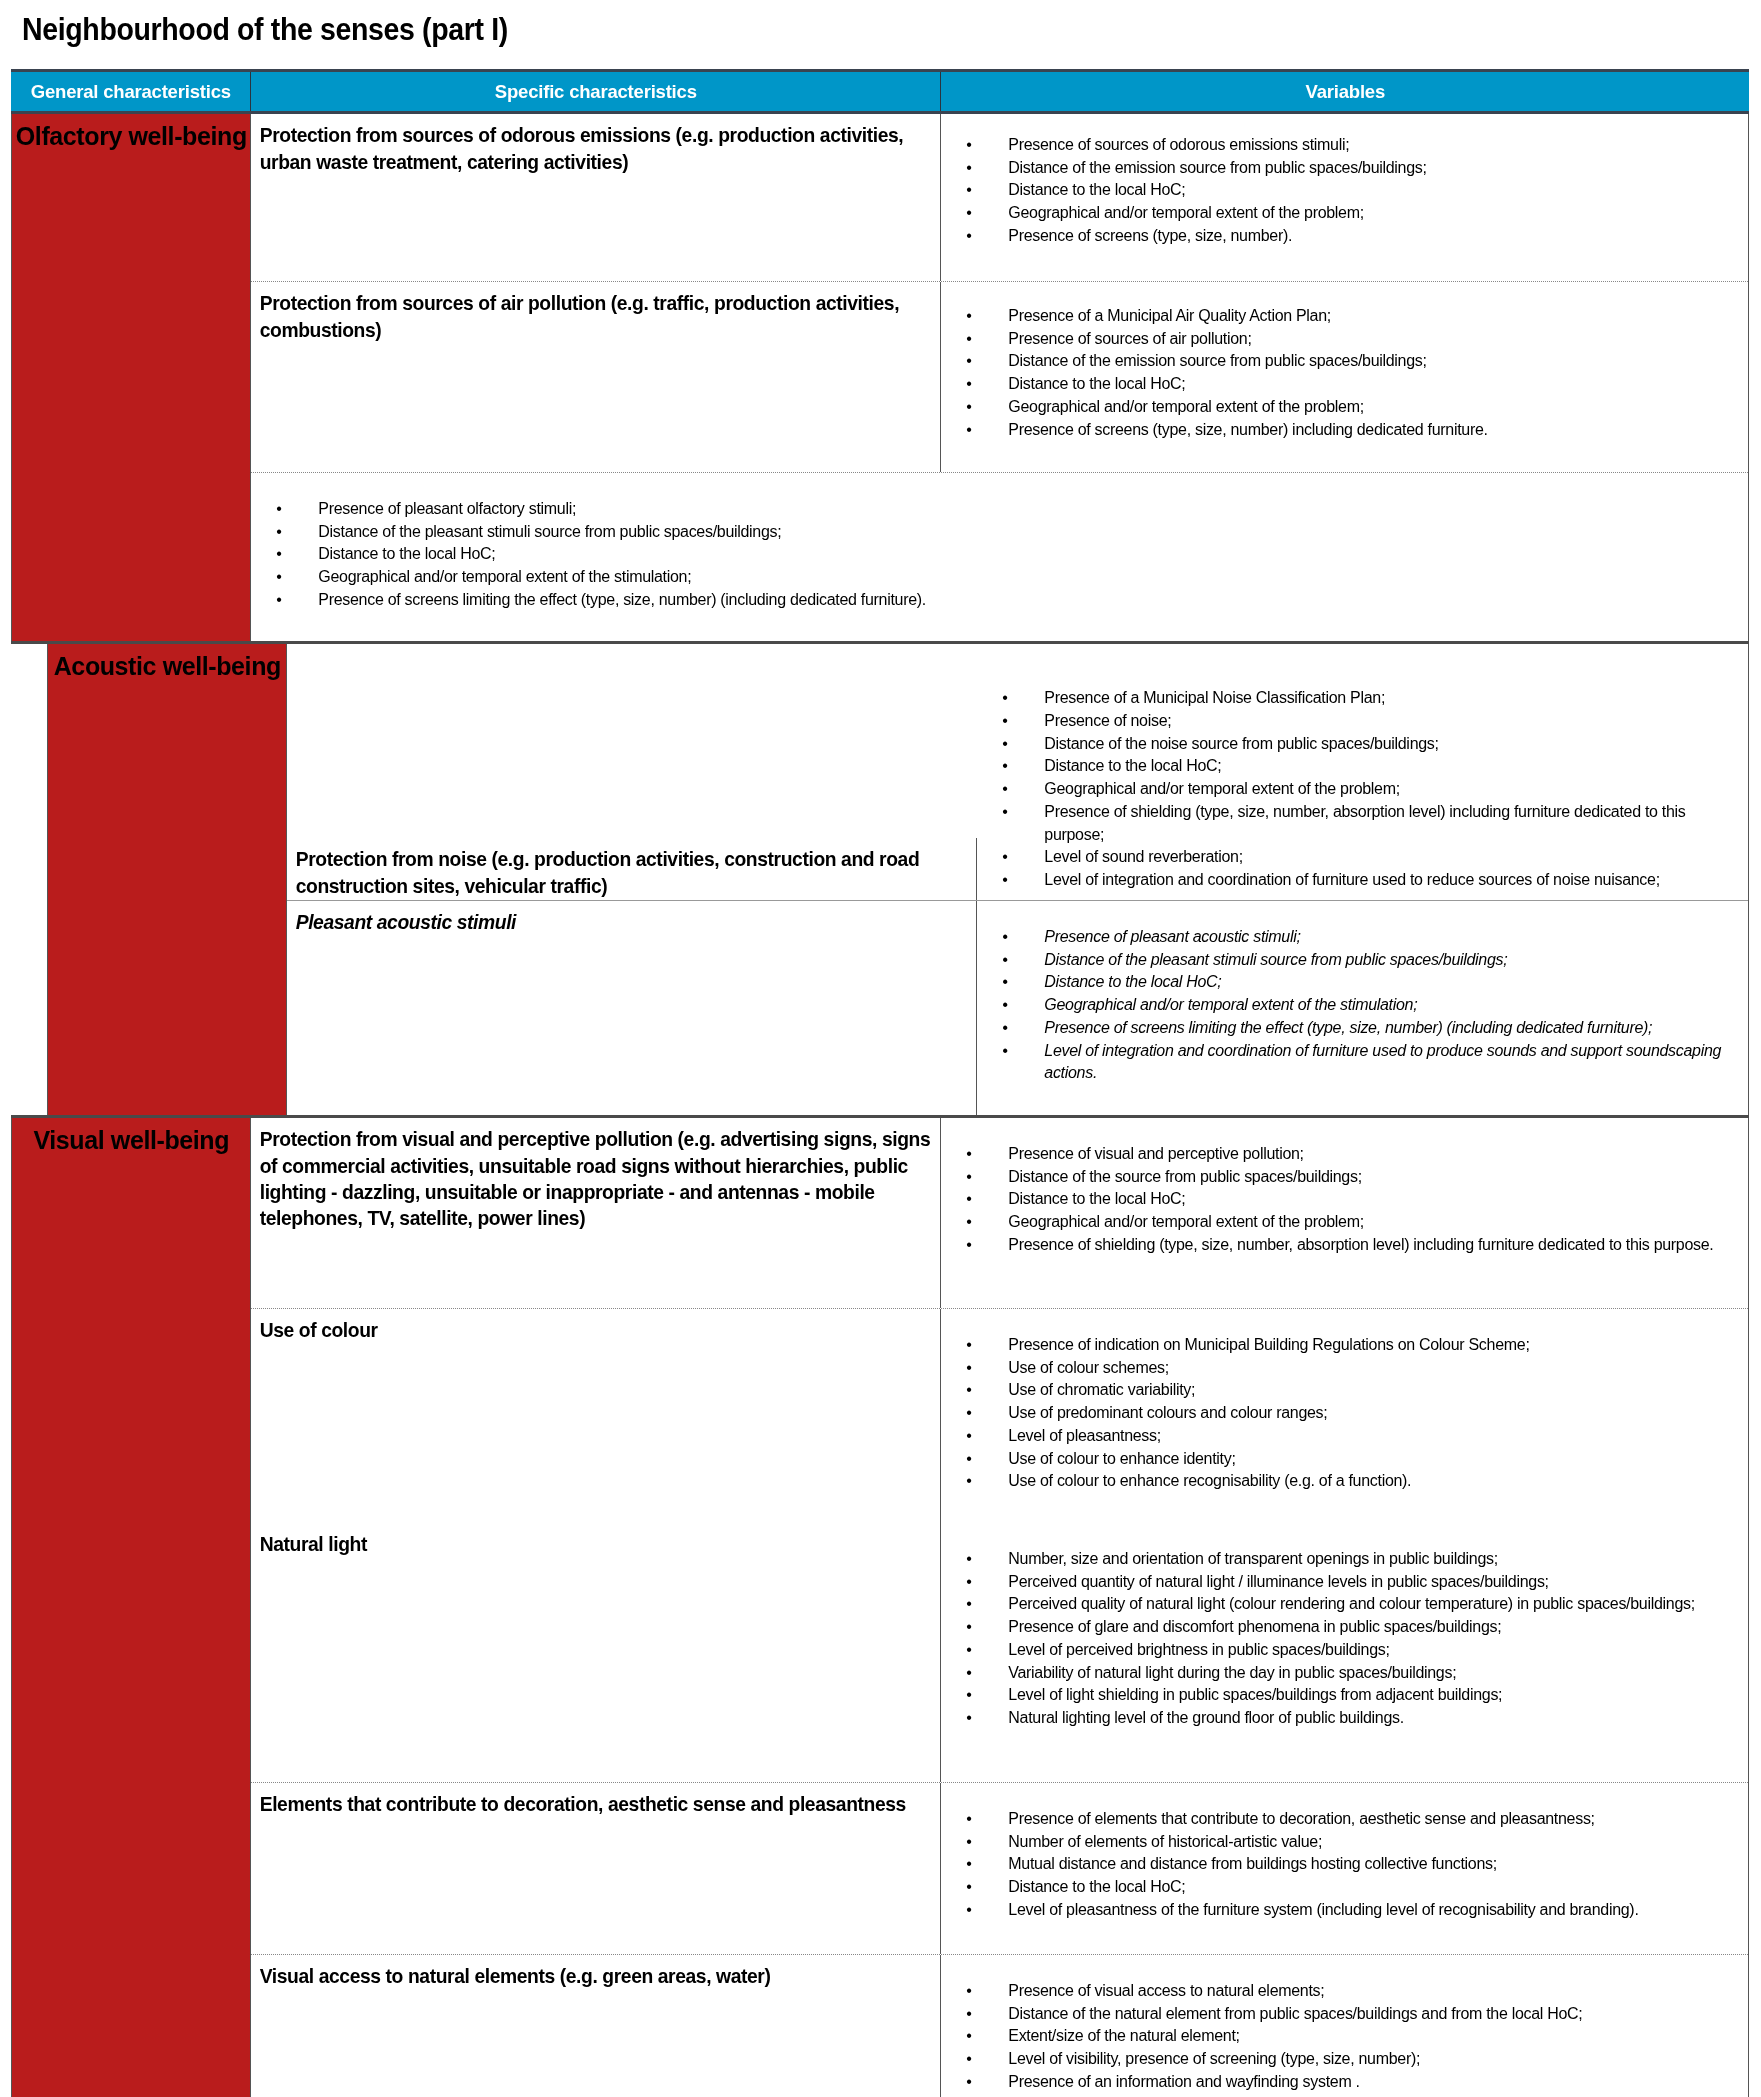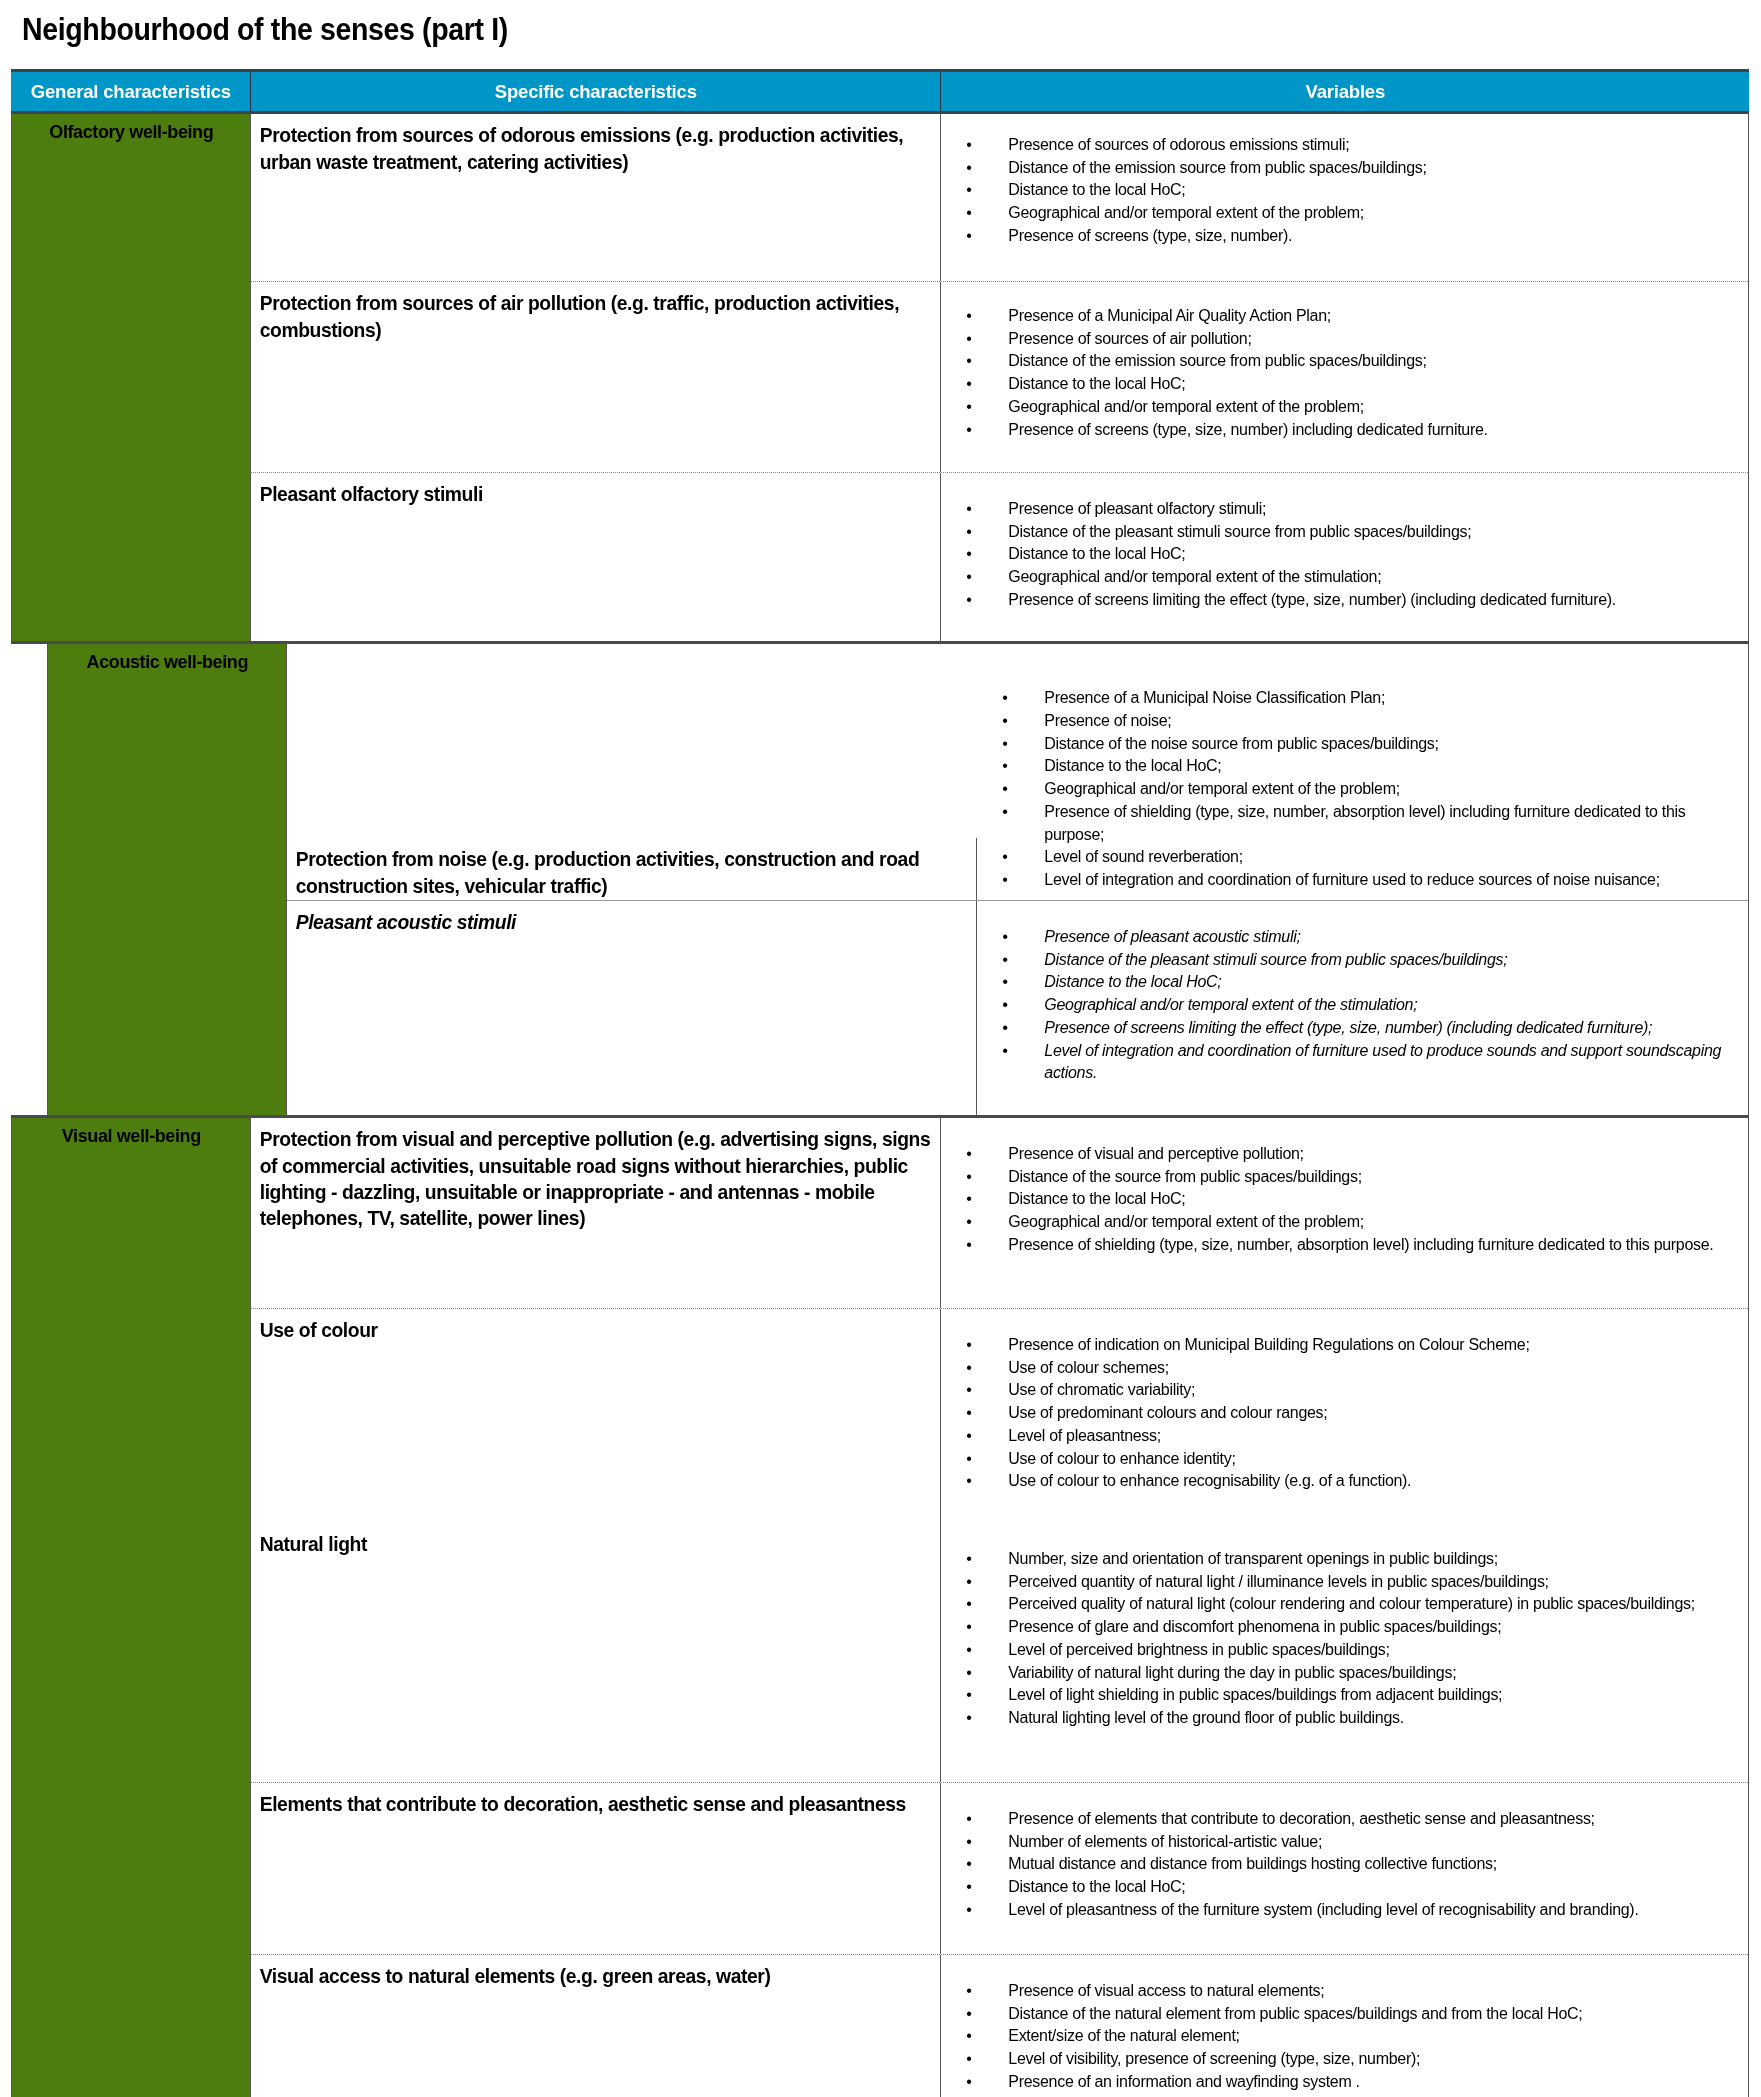--- a/index.html
+++ b/index.html
@@ -58,26 +58,26 @@
     .c2 { width: 690px; flex: 0 0 690px; }
     .c3 { width: 808px; flex: 0 0 808px; }
 
     .group {
       display: flex;
       border-bottom: 3.8px solid #4a4a4a;
       box-sizing: border-box;
       position: relative;
     }
     .group-label {
-      background: #4d7c0f;
+      background: #b91c1c;
       border-left: 1.3px solid #555;
       border-right: 1.3px solid #555;
       box-sizing: border-box;
       font-weight: bold;
-      font-size: 18px;
+      font-size: 25px;
       text-align: center;
       padding-top: 8.4px;
       letter-spacing: -0.4px;
       white-space: nowrap;
     }
     .group-rows {
       display: flex;
       flex-direction: column;
       width: 1498px;
       border-right: 1.3px solid #555;
@@ -158,21 +158,20 @@
               <li><span class="bullet">•</span><span>Presence of a Municipal Air Quality Action Plan;</span></li>
               <li><span class="bullet">•</span><span>Presence of sources of air pollution;</span></li>
               <li><span class="bullet">•</span><span>Distance of the emission source from public spaces/buildings;</span></li>
               <li><span class="bullet">•</span><span>Distance to the local HoC;</span></li>
               <li><span class="bullet">•</span><span>Geographical and/or temporal extent of the problem;</span></li>
               <li><span class="bullet">•</span><span>Presence of screens (type, size, number) including dedicated furniture.</span></li>
             </ul>
         </div>
       </div>
       <div class="sub-row" style="flex:1;">
-        <div class="spec">Pleasant olfactory stimuli</div>
         <div class="vars" style="padding-top:25px;">
           <ul>
               <li><span class="bullet">•</span><span>Presence of pleasant olfactory stimuli;</span></li>
               <li><span class="bullet">•</span><span>Distance of the pleasant stimuli source from public spaces/buildings;</span></li>
               <li><span class="bullet">•</span><span>Distance to the local HoC;</span></li>
               <li><span class="bullet">•</span><span>Geographical and/or temporal extent of the stimulation;</span></li>
               <li><span class="bullet">•</span><span>Presence of screens limiting the effect (type, size, number) (including dedicated furniture).</span></li>
             </ul>
         </div>
       </div>

